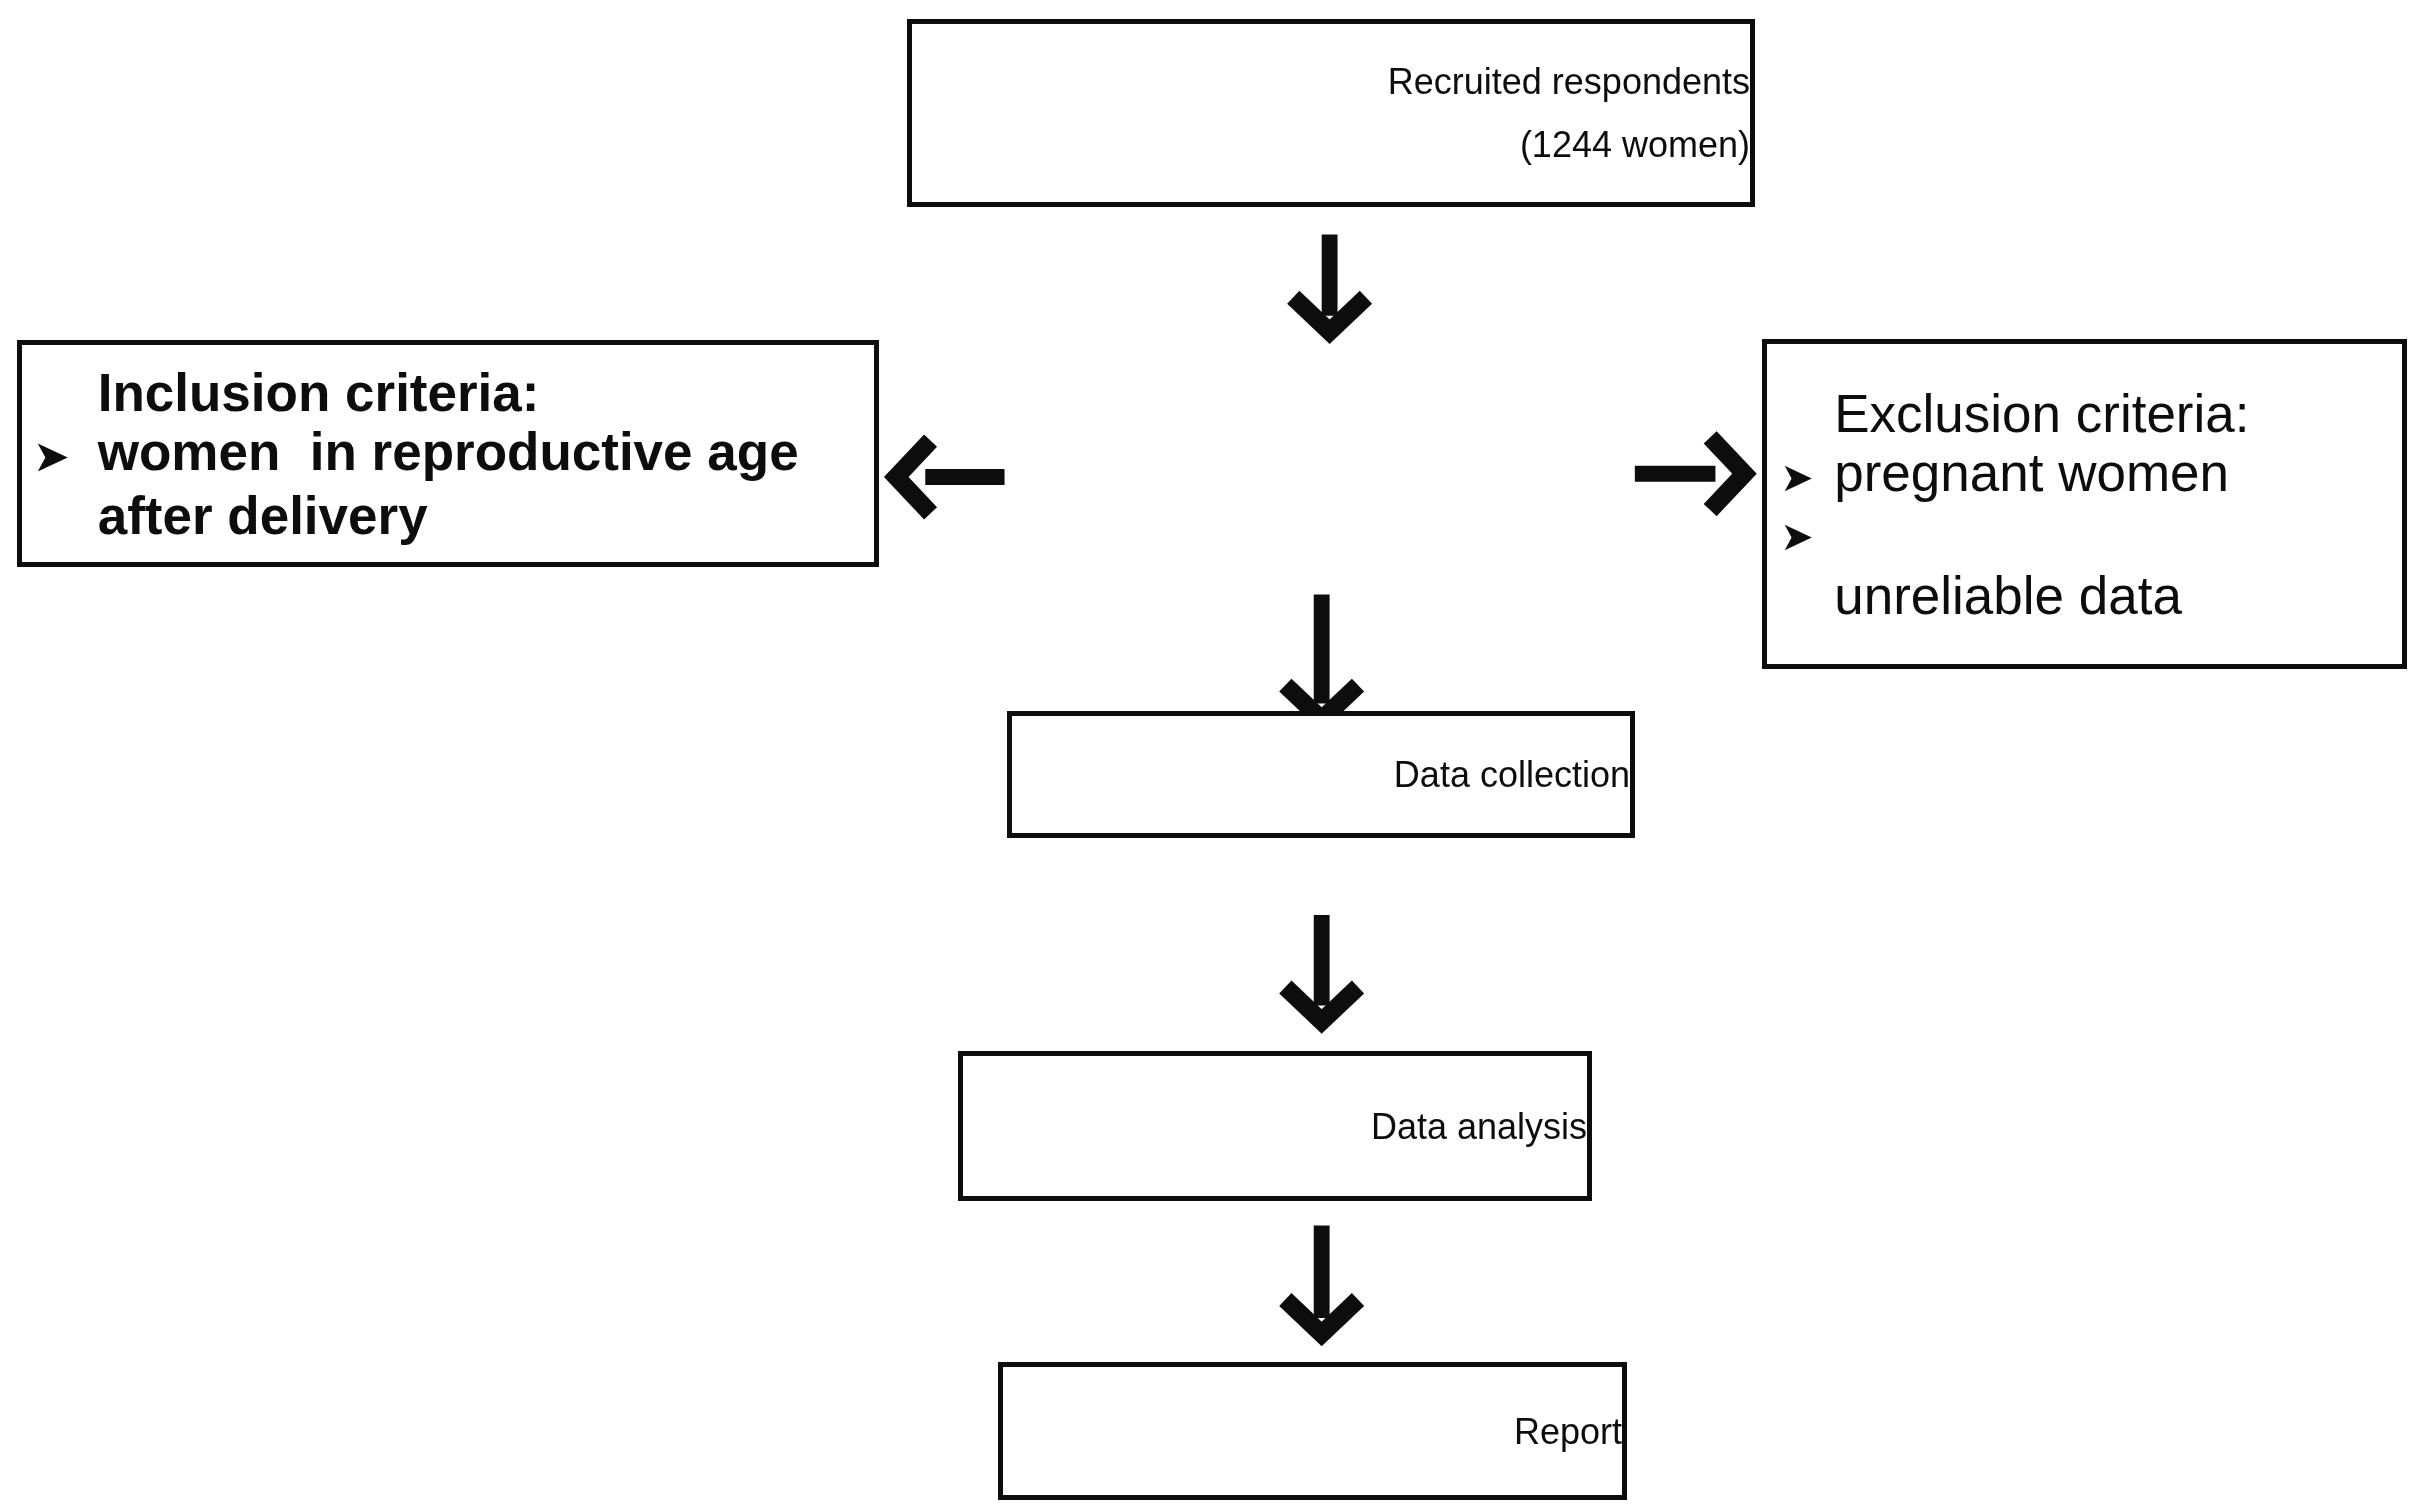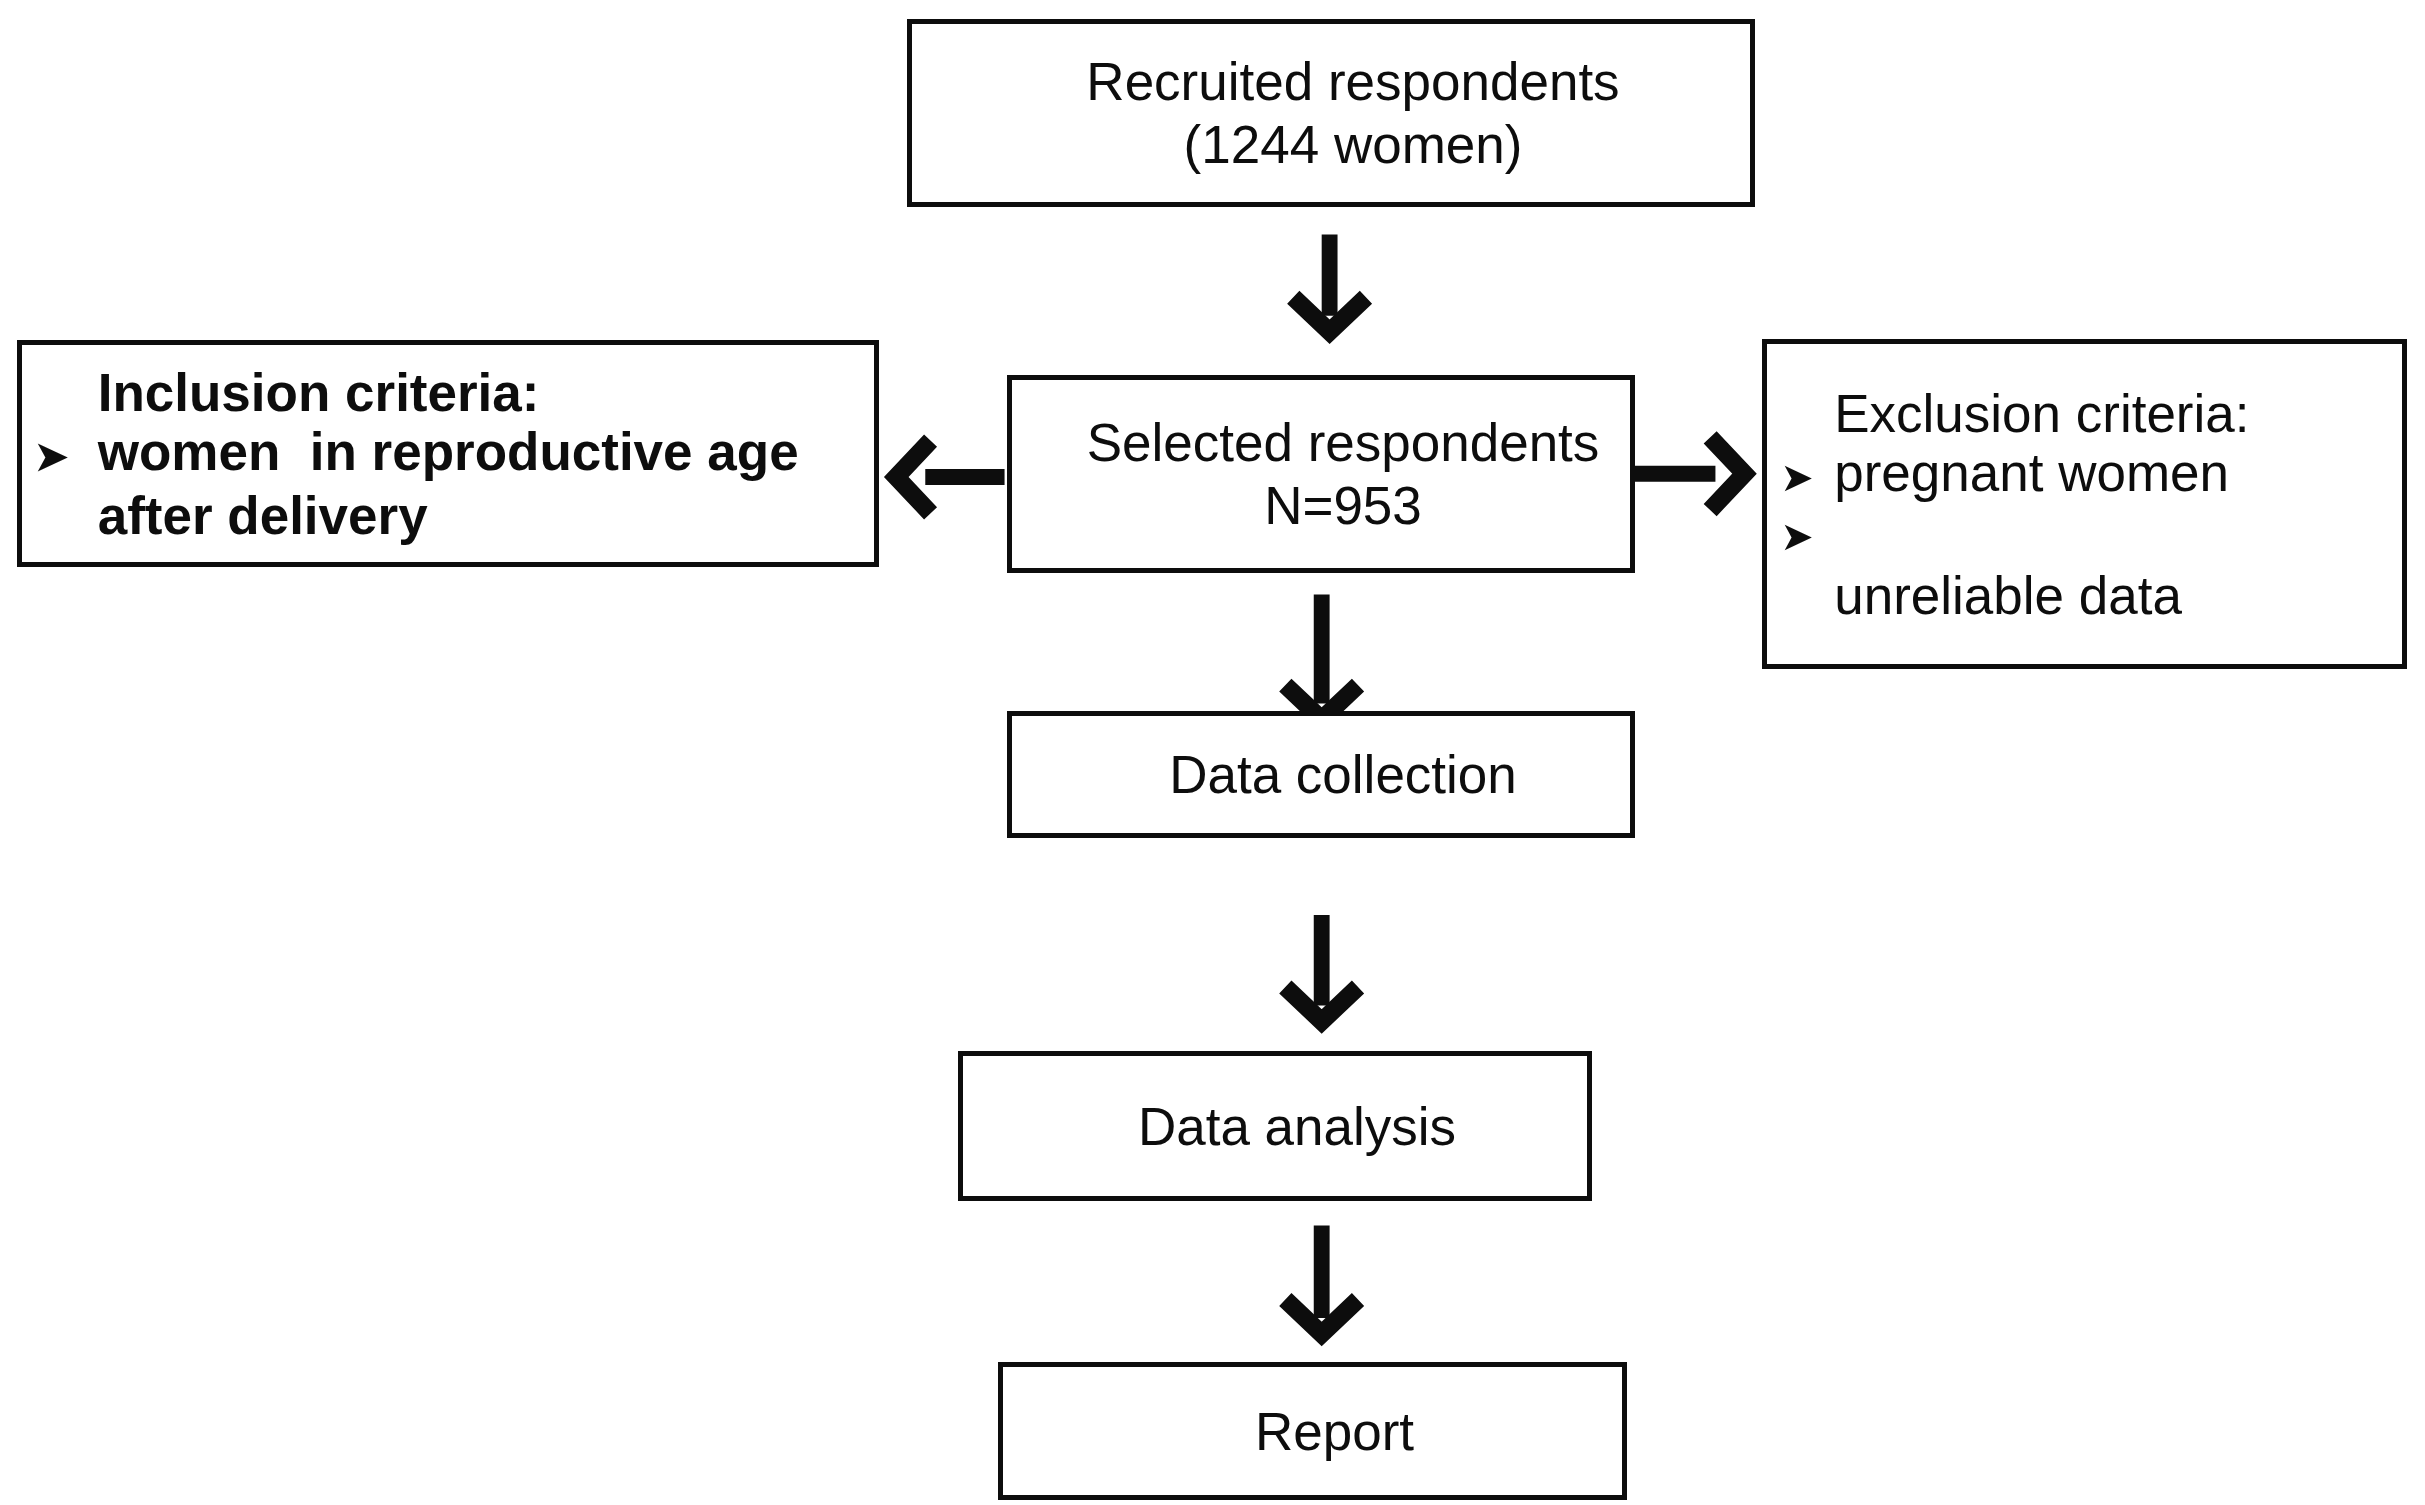--- a/index.html
+++ b/index.html
@@ -19,21 +19,21 @@
 
   .box {
     position:absolute;
     box-sizing:border-box;
     border:5.3px solid var(--ink);
     background:var(--bg);
     display:flex;
     flex-direction:column;
     justify-content:center;
   }
-  .box.center { align-items:center; text-align:center; font-size:53px; line-height:63px;padding-left:44px; }
+  .box.center { align-items:flex-end; text-align:center; font-size:36px; line-height:63px;padding-left:44px; }
   .box .line { white-space:pre-wrap; }
 
   .crit { font-size:53px; line-height:59px; padding:6.6px 6.6px 6.6px 13.2px; }
   .crit-row { display:flex; align-items:baseline; }
   .crit-row .bullet {
     flex:0 0 63px;
     font-size:40px;
     line-height:59px;
   }
   .crit-row .bullet.narrow { flex-basis:54px; }
@@ -84,24 +84,20 @@
     <div class="crit-row">
       <span class="bullet">➤</span>
       <span class="crit-text">women  in reproductive age</span>
     </div>
     <div class="crit-row">
       <span class="bullet"></span>
       <span class="crit-text">after delivery</span>
     </div>
   </div>
 
-  <div class="box center" style="left:1007px; top:375px; width:628px; height:198px;">
-    <div class="line">Selected respondents</div>
-    <div class="line">N=953</div>
-  </div>
 
   <div class="box crit" style="left:1762px; top:339px; width:645px; height:330px;">
     <div class="crit-row">
       <span class="bullet narrow"></span>
       <span class="crit-text">Exclusion criteria:</span>
     </div>
     <div class="crit-row">
       <span class="bullet narrow">➤</span>
       <span class="crit-text">pregnant women</span>
     </div>

